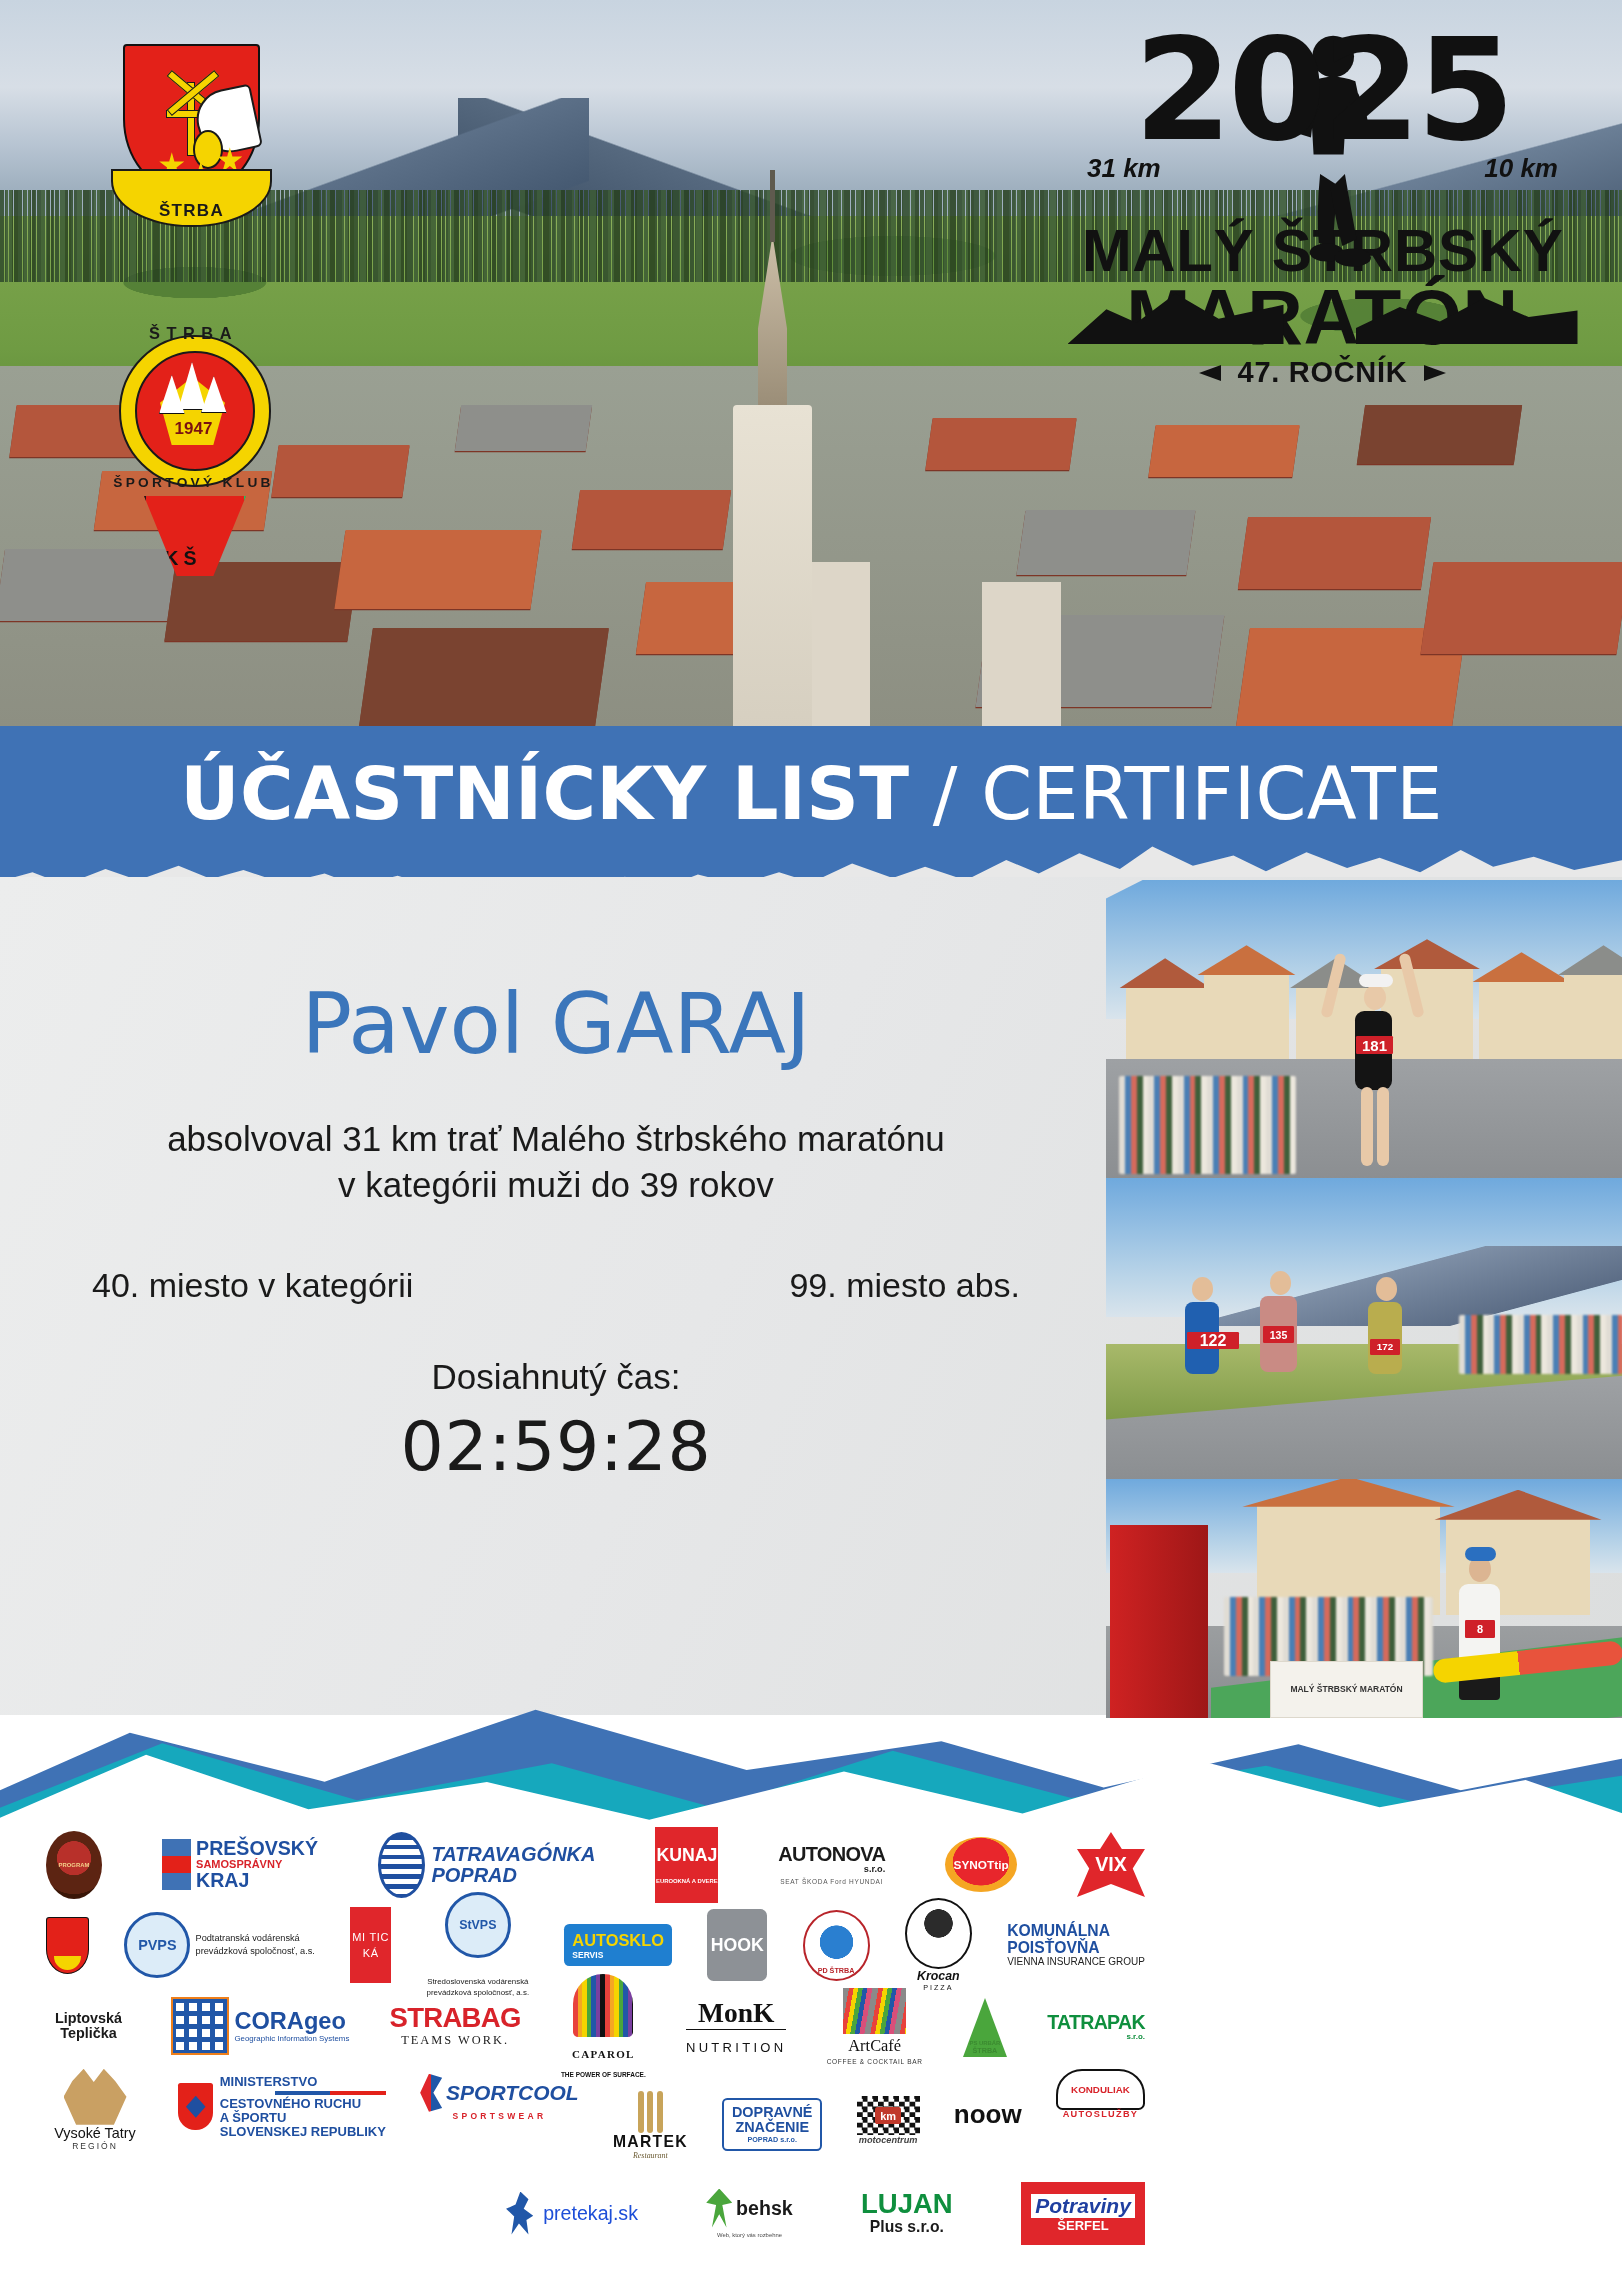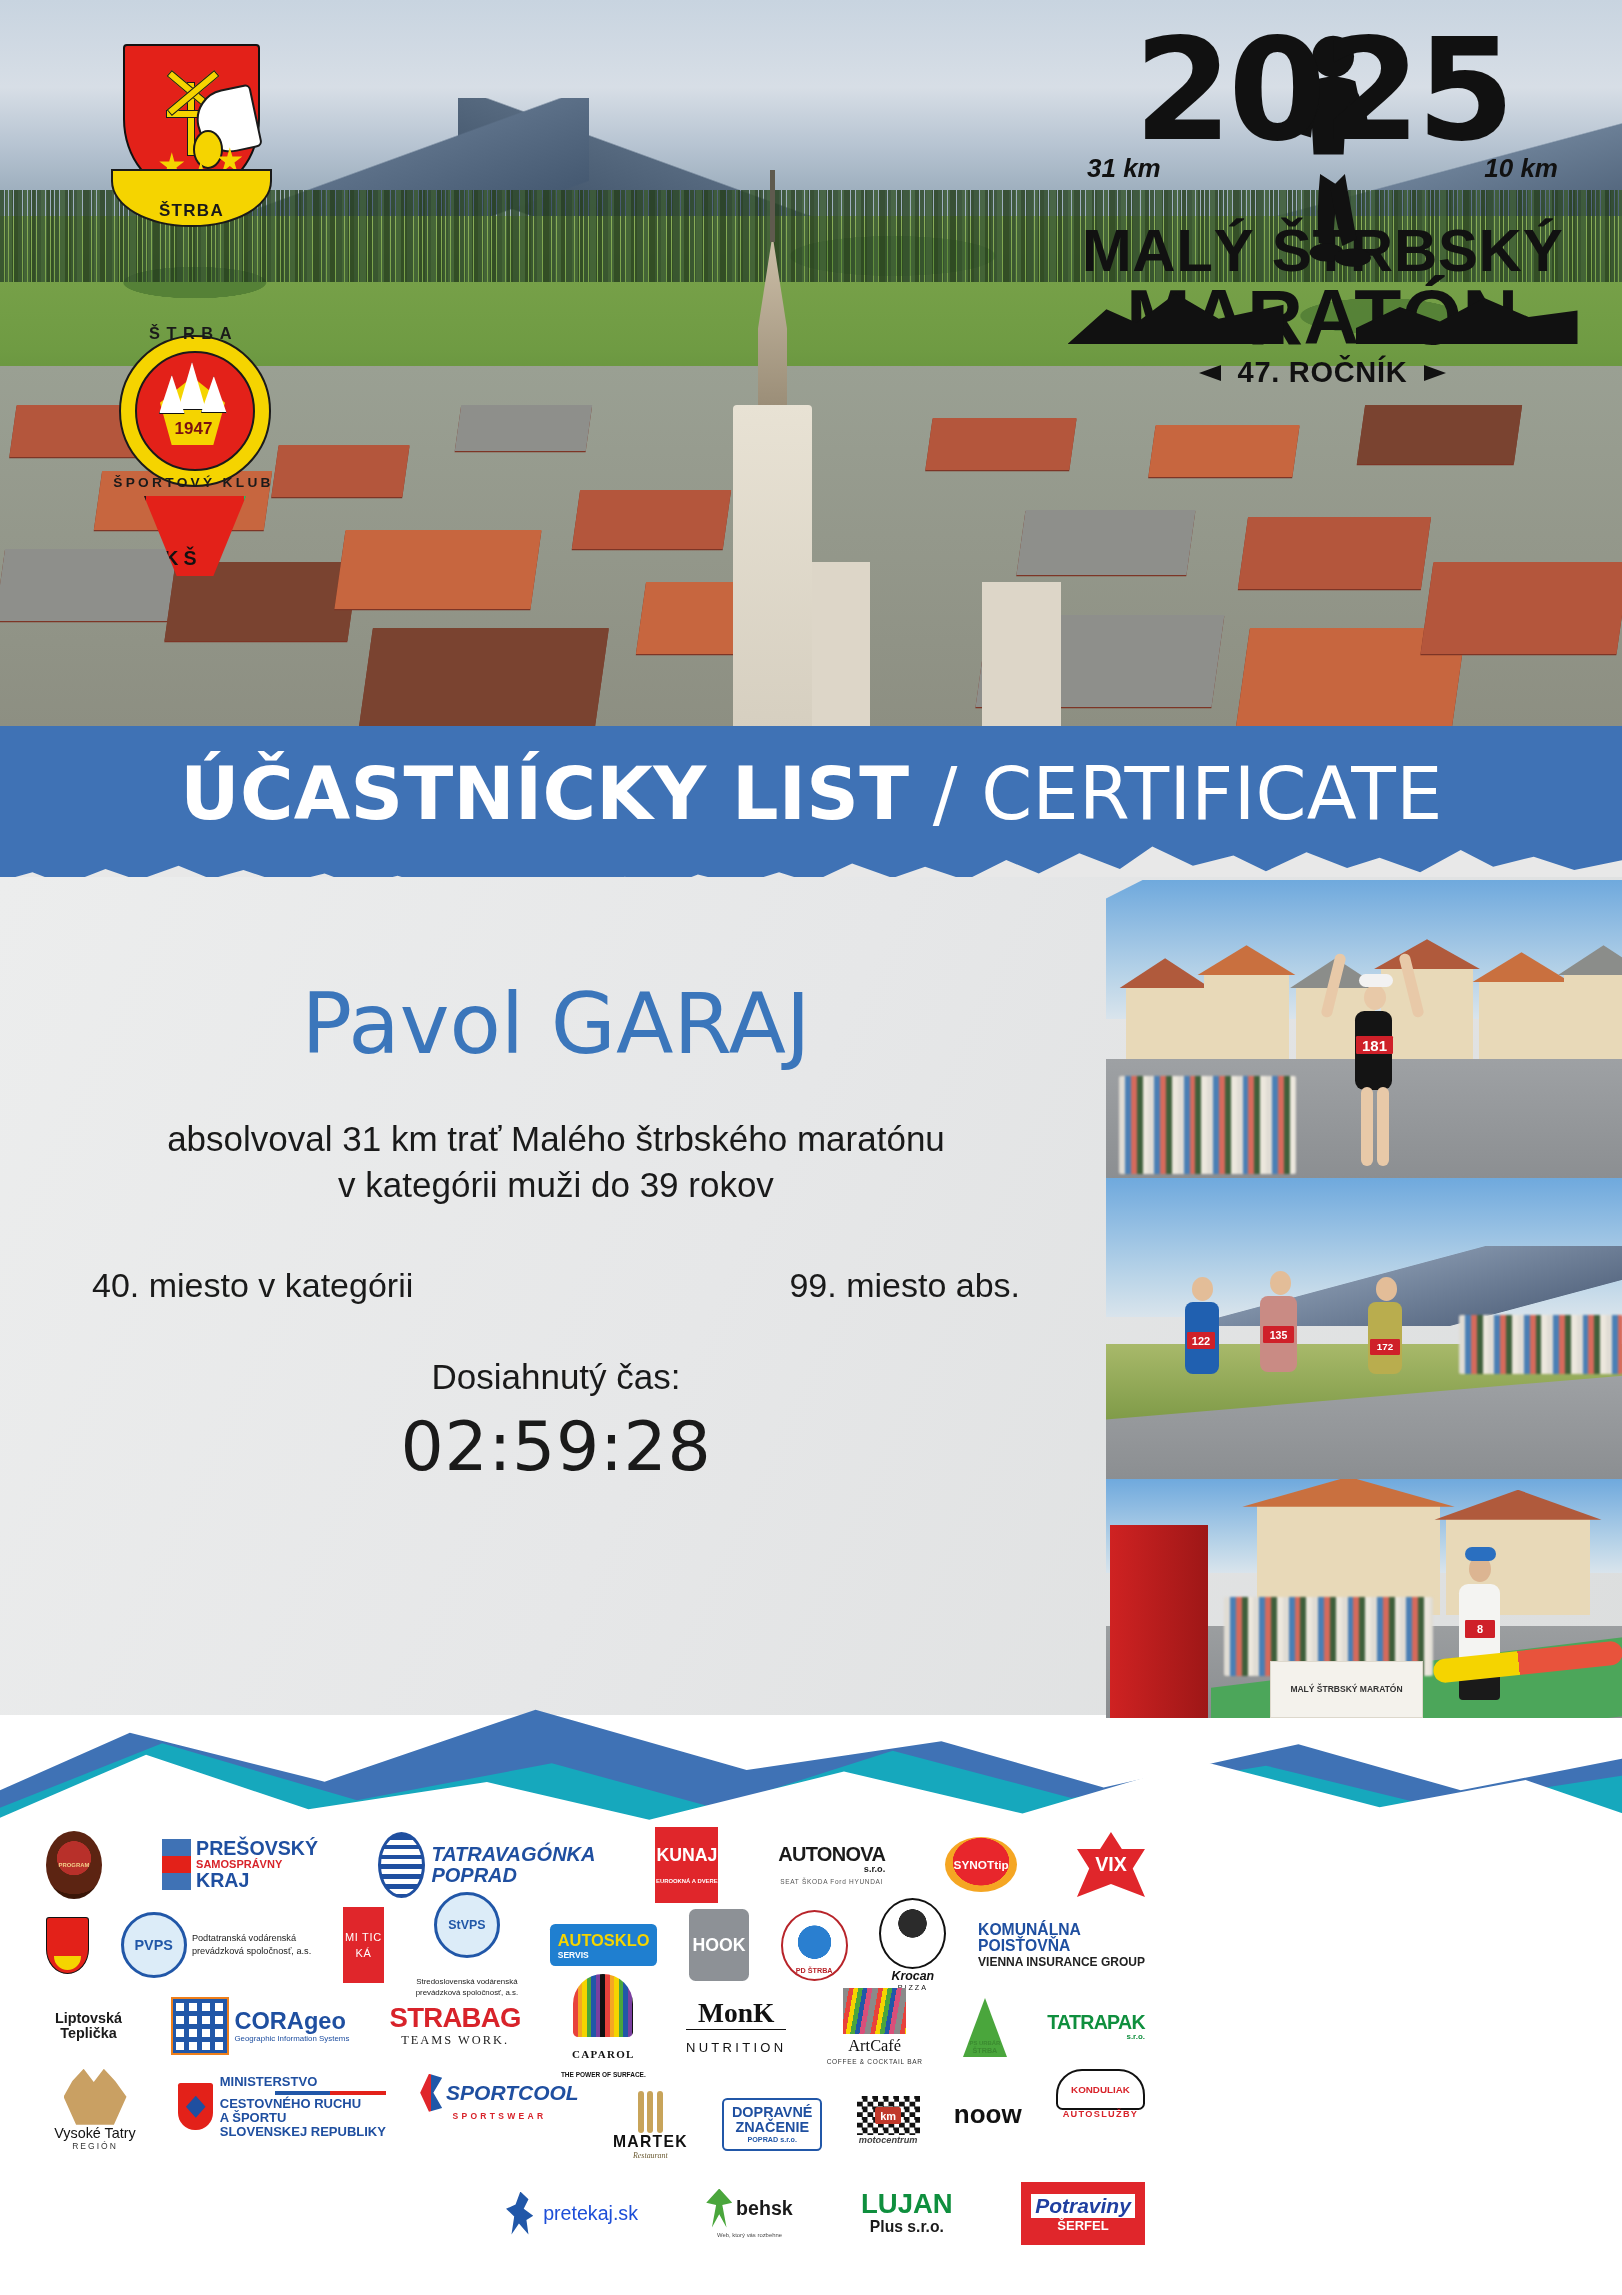--- a/index.html
+++ b/index.html
@@ -373,21 +373,21 @@
     <div class="bib" style="left:250px;top:156px;width:37px;height:18.3px;font-size:15px">181</div>
   </div>
 
   <div class="ph ph2">
     <div class="ph-sky"></div>
     <div class="ph-mtn"></div>
     <div class="ph-grass"></div>
     <div class="ph-road" style="height:36%;clip-path:polygon(0 40%,100% 0,100% 100%,0 100%)"></div>
     <div class="runner" style="left:79px;top:124px;width:34px;height:72px;border-radius:7.9px;background:#2060b0"></div>
     <div class="runner" style="left:86px;top:99px;width:21px;height:23.6px;border-radius:50%;background:#e3bd98"></div>
-    <div class="bib" style="left:81px;top:154px;width:28px;height:17px;font-size:11px">122</div>
+    <div class="bib" style="left:81px;top:154px;width:52px;height:17px;font-size:16px">122</div>
     <div class="runner" style="left:154px;top:118px;width:37px;height:76px;border-radius:7.9px;background:#c98b84"></div>
     <div class="runner" style="left:164px;top:93px;width:21px;height:23.6px;border-radius:50%;background:#e3bd98"></div>
     <div class="bib" style="left:157px;top:148px;width:31px;height:17px;font-size:10.5px">135</div>
     <div class="runner" style="left:262px;top:124px;width:34px;height:72px;border-radius:7.9px;background:#b9ad4e"></div>
     <div class="runner" style="left:270px;top:99px;width:21px;height:23.6px;border-radius:50%;background:#e3bd98"></div>
     <div class="bib" style="left:264px;top:161px;width:30px;height:15.7px;font-size:9.8px">172</div>
     <div class="spectators" style="left:353px;top:137px;width:164px;height:59px;filter:blur(1.3px)"></div>
   </div>
 
   <div class="ph ph3">
@@ -495,21 +495,21 @@
              display:flex;align-items:flex-end;justify-content:center;font-size:7.2px;font-weight:700;color:#b8242a;padding-bottom:3.3px">PD ŠTRBA</div>
       </div>
       <div class="lg" style="flex-direction:column">
         <div class="turkey"></div>
         <div style="font-size:12.4px;font-weight:700;font-style:italic;color:#111">Krocan</div>
         <div style="font-size:7.2px;letter-spacing:2px;color:#111">PIZZA</div>
       </div>
       <div class="lg" style="flex-direction:column;align-items:flex-start">
         <div class="txt-blue" style="font-size:15.7px">KOMUNÁLNA</div>
         <div class="txt-blue" style="font-size:15.7px">POISŤOVŇA</div>
-        <div style="font-size:12px;color:#222;margin-top:0;font-weight:700">VIENNA INSURANCE GROUP</div>
+        <div style="font-size:10px;color:#222;margin-top:0;font-weight:400">VIENNA INSURANCE GROUP</div>
       </div>
     </div>
 
     <div class="lrow" style="height:77px">
       <div class="lg" style="flex-direction:column;width:85px">
         <div class="txt-dark" style="font-size:14.4px">Liptovská</div>
         <div class="txt-dark" style="font-size:14.4px">Teplička</div>
       </div>
       <div class="lg" style="gap:5.2px">
         <div class="grid-orange"></div>

